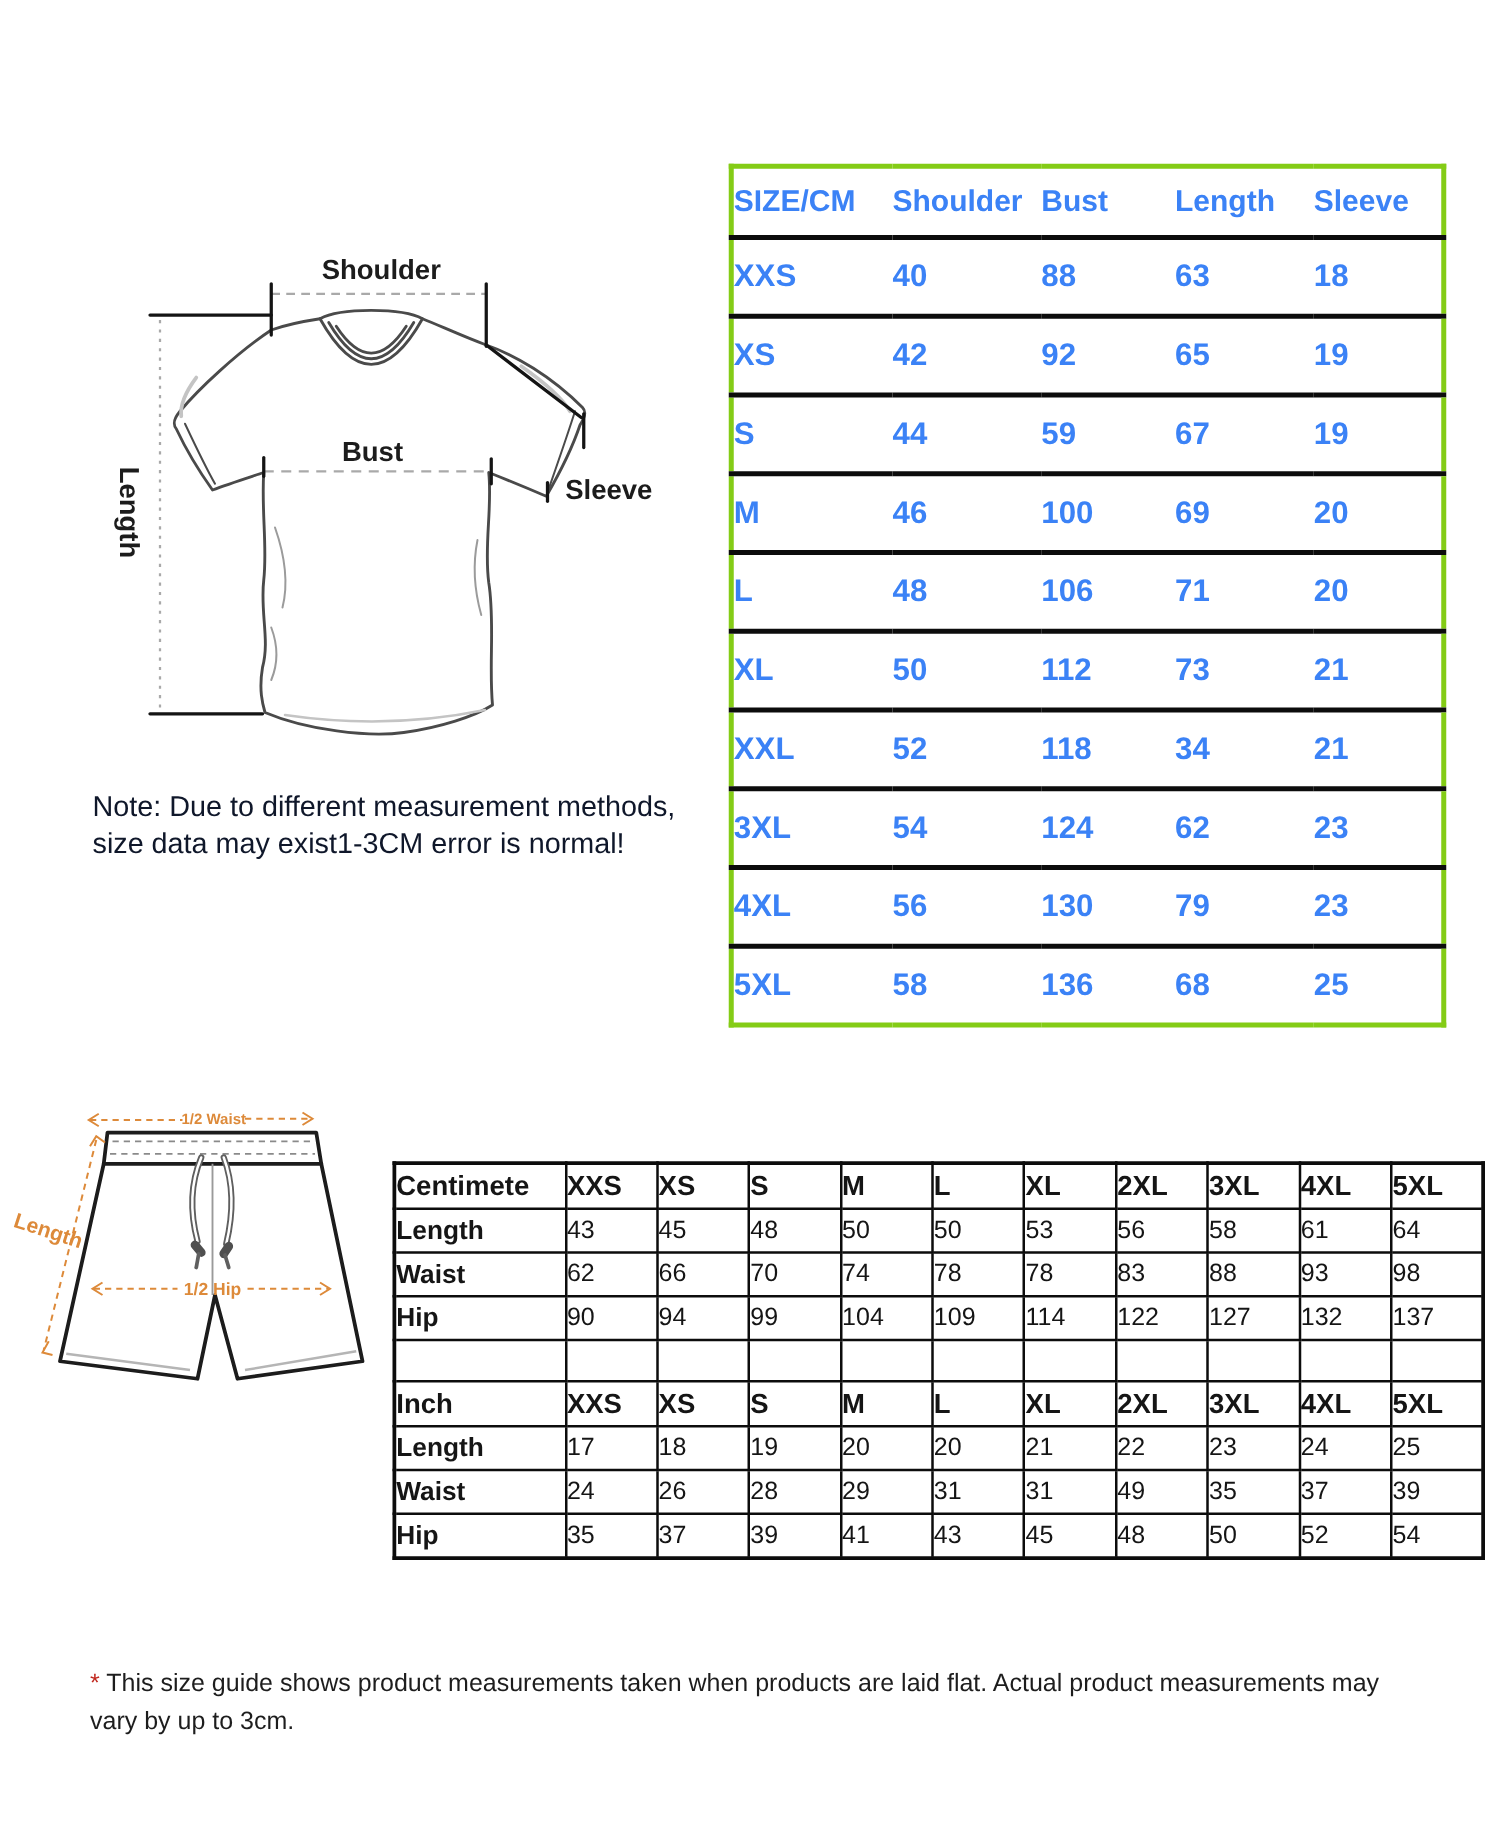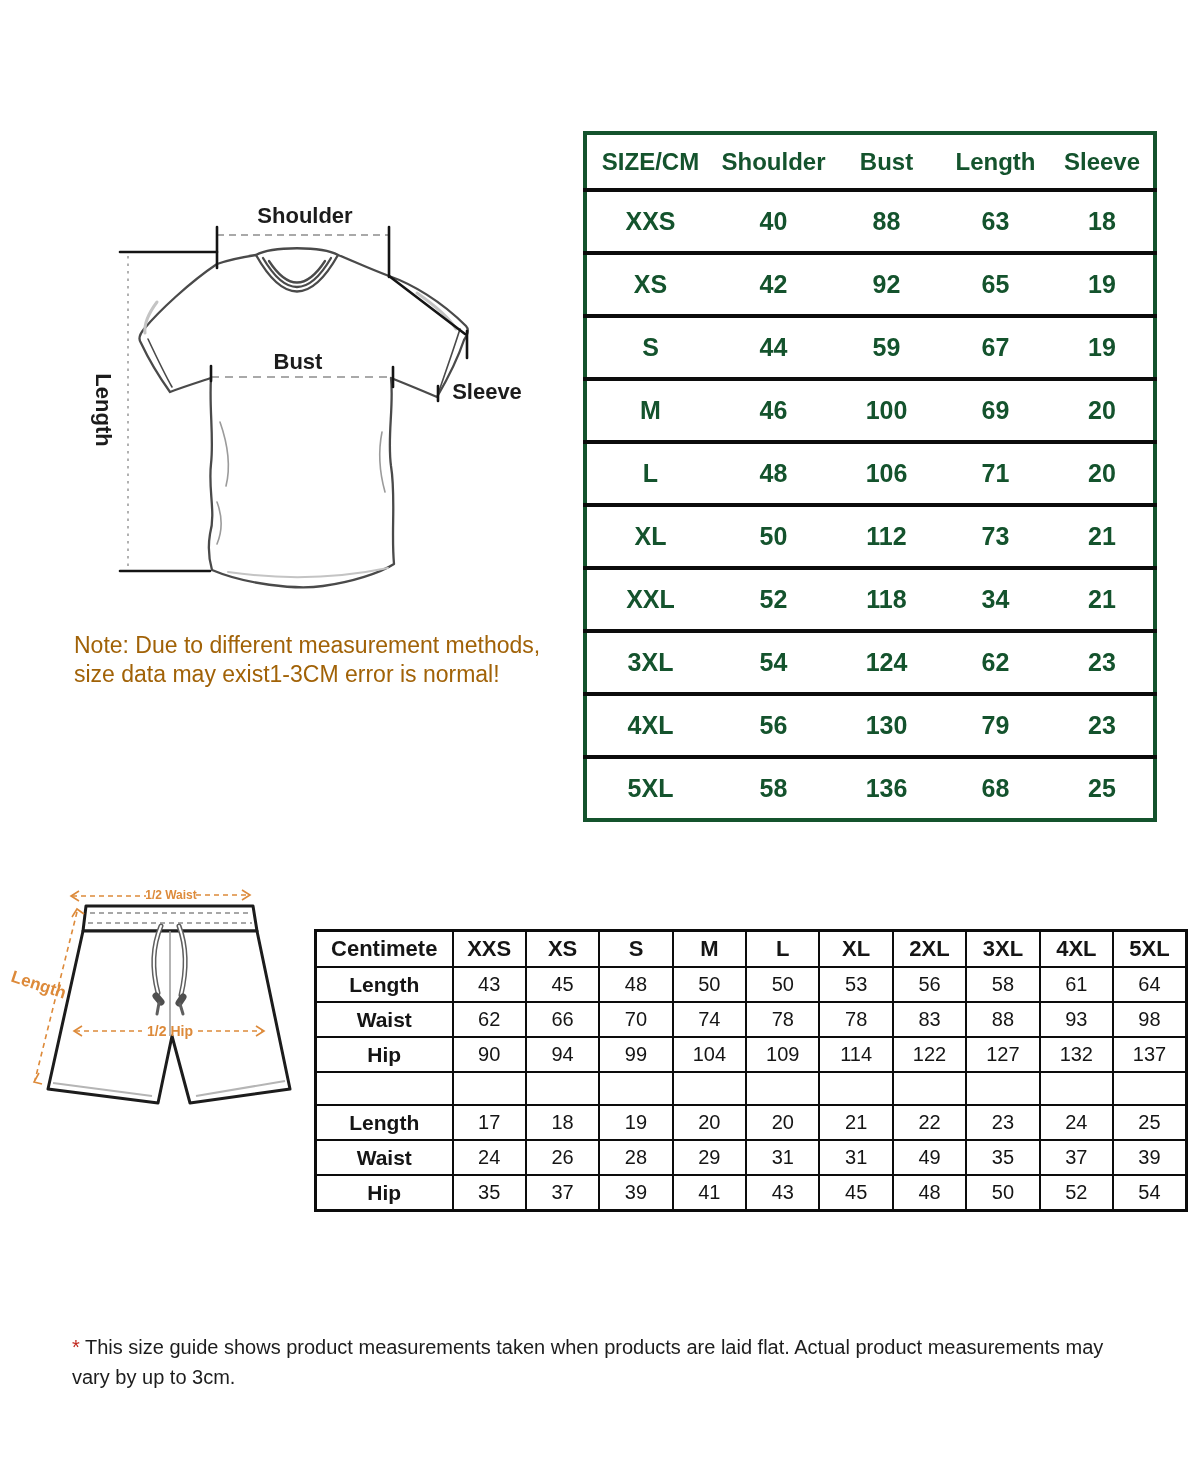--- a/index.html
+++ b/index.html
@@ -6,44 +6,44 @@
   .canvas{
     position:relative;width:1200px;height:1472px;background:#ffffff;overflow:hidden;
     font-family:"Liberation Sans","DejaVu Sans",sans-serif;color:#1b1b1b;
   }
   svg text{font-family:"Liberation Sans","DejaVu Sans",sans-serif;}
 
   
   .shirt-table{
     position:absolute;left:583px;top:131px;width:570px;
     border-collapse:collapse;table-layout:fixed;background:#fff;
-    border:4px solid #14532d;text-align:center;
-    font-weight:bold;font-size:25px;color:#14532d;
+    border:4px solid #84cc16;
+    font-weight:bold;font-size:25px;color:#3b82f6;
   }
   .shirt-table tr{border-bottom:4px solid #0c0c0c;}
   .shirt-table tr:last-child{border-bottom:none;}
   .shirt-table td{padding:0;height:59px;}
   .shirt-table tr.hdr td{height:53px;font-size:24px;}
 
   
   .bottom-table{
     position:absolute;left:314px;top:929px;width:871px;
     border-collapse:collapse;table-layout:fixed;background:#fff;
-    border:3px solid #0c0c0c;text-align:center;
+    border:3px solid #0c0c0c;
     font-size:20px;color:#151515;
   }
   .bottom-table td{border:2px solid #0c0c0c;padding:0;height:33px;}
   .bottom-table tr.hdr td{font-weight:bold;font-size:22px;height:34px;}
   .bottom-table tr:not(.hdr) td:first-child{font-weight:bold;font-size:21px;}
   .bottom-table tr.spacer td{height:31px;}
 
   
   .note-top{
     position:absolute;left:74px;top:631px;
-    font-size:23px;line-height:29px;color:#a16207;
+    font-size:23px;line-height:29px;color:#0f172a;
   }
   .footnote{
     position:absolute;left:72px;top:1332px;width:1135px;
     font-size:20px;line-height:30px;color:#1d1d1d;
   }
   .footnote .ast{color:#c1271d;}
 
   .diagram{position:absolute;}
   #tshirt-svg{left:60px;top:180px;}
   #shorts-svg{left:0px;top:860px;}
@@ -341,20 +341,33 @@
           <td></td>
           <td></td>
           <td></td>
           <td></td>
           <td></td>
           <td></td>
           <td></td>
           <td></td>
           <td></td>
         </tr>
+        <tr class="hdr">
+          <td>Inch</td>
+          <td>XXS</td>
+          <td>XS</td>
+          <td>S</td>
+          <td>M</td>
+          <td>L</td>
+          <td>XL</td>
+          <td>2XL</td>
+          <td>3XL</td>
+          <td>4XL</td>
+          <td>5XL</td>
+        </tr>
         <tr>
           <td>Length</td>
           <td>17</td>
           <td>18</td>
           <td>19</td>
           <td>20</td>
           <td>20</td>
           <td>21</td>
           <td>22</td>
           <td>23</td>

